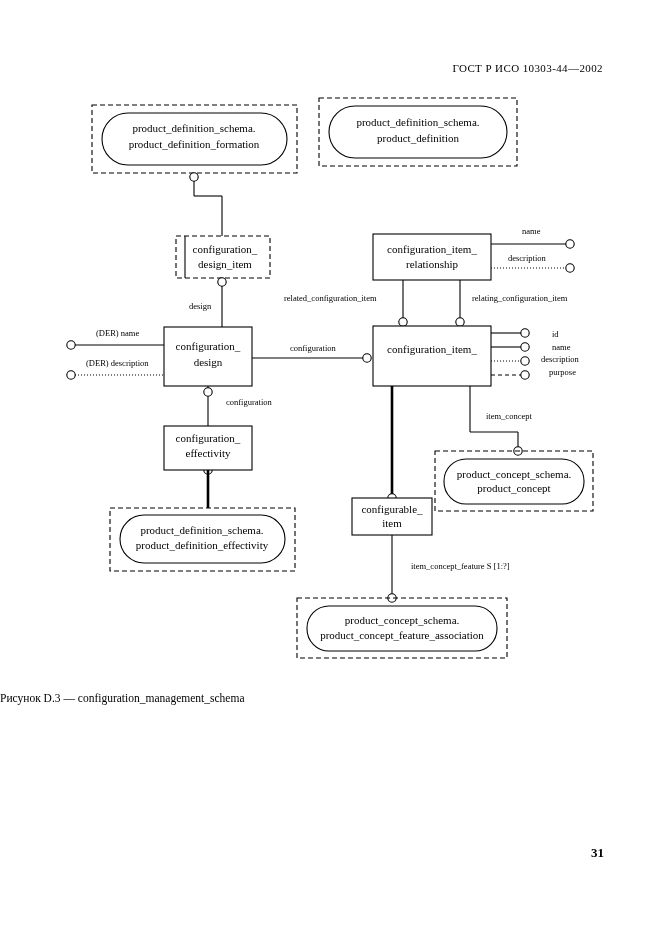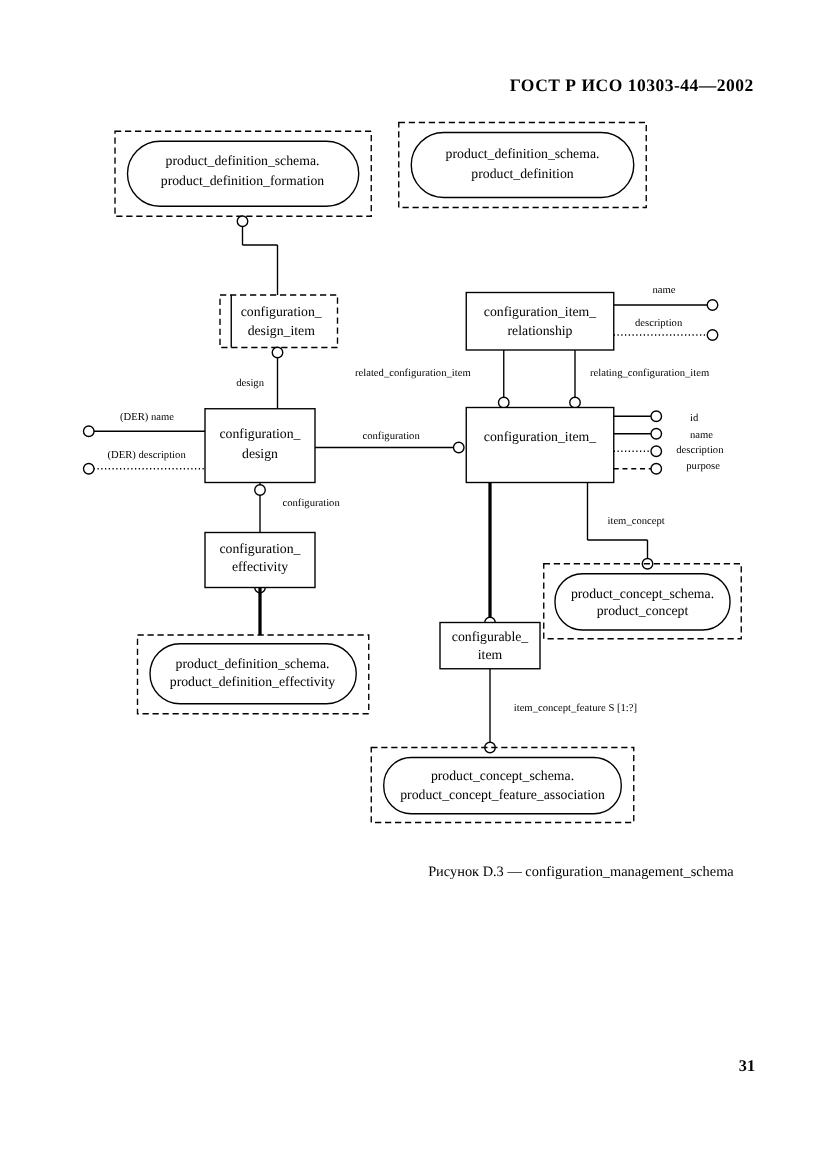--- a/index.html
+++ b/index.html
@@ -20,40 +20,39 @@
     left: 0; top: 0;
     width: 661px;
     height: 936px;
   }
   
   .doc-header {
     position: absolute;
     right: 58px;
     top: 62px;
     font-family: "Liberation Serif", serif;
-    font-weight: bold;
-    font-size: 14px;
+    font-weight: normal;
+    font-size: 11px;
     letter-spacing: 0.4px;
     white-space: nowrap;
   }
   .page-number {
     position: absolute;
     right: 57px;
     top: 845px;
     font-size: 13px;
     font-weight: bold;
   }
   .figure-caption {
     position: absolute;
     left: 0;
     top: 692px;
     width: 571px;
-    text-align: right;
+    text-align: left;
     font-size: 11.5px;
-    margin-left: 16px;
   }
   
   svg.diagram {
     position: absolute;
     left: 0;
     top: 0;
     width: 661px;
     height: 936px;
   }
   

